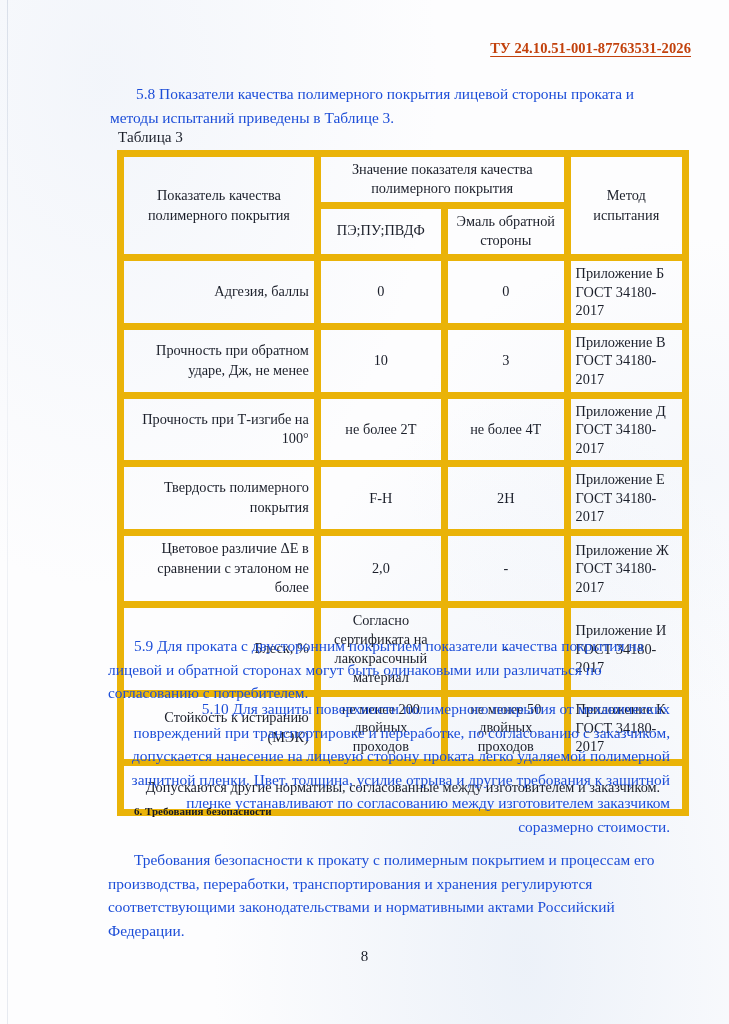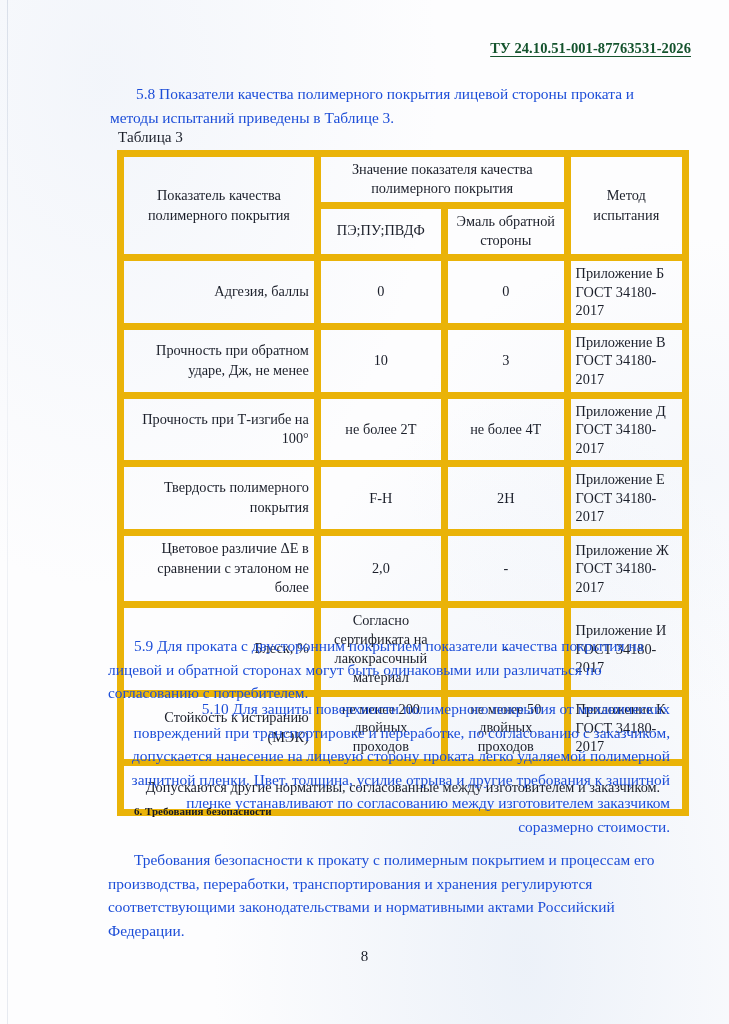--- a/index.html
+++ b/index.html
@@ -39,21 +39,21 @@
 
   .doc-header {
     position: absolute;
     top: 40px;
     right: 38px;
     font-weight: bold;
     font-size: 14.5px;
     letter-spacing: 0.1px;
     text-decoration: underline;
     text-underline-offset: 2.5px;
-    color: #14532d;
+    color: #c2410c;
     text-align: center;
   }
 
   .para {
     position: absolute;
     font-size: 15.4px;
     line-height: 1.53;
     text-align: left;
     color: #1d4ed8;
   }

